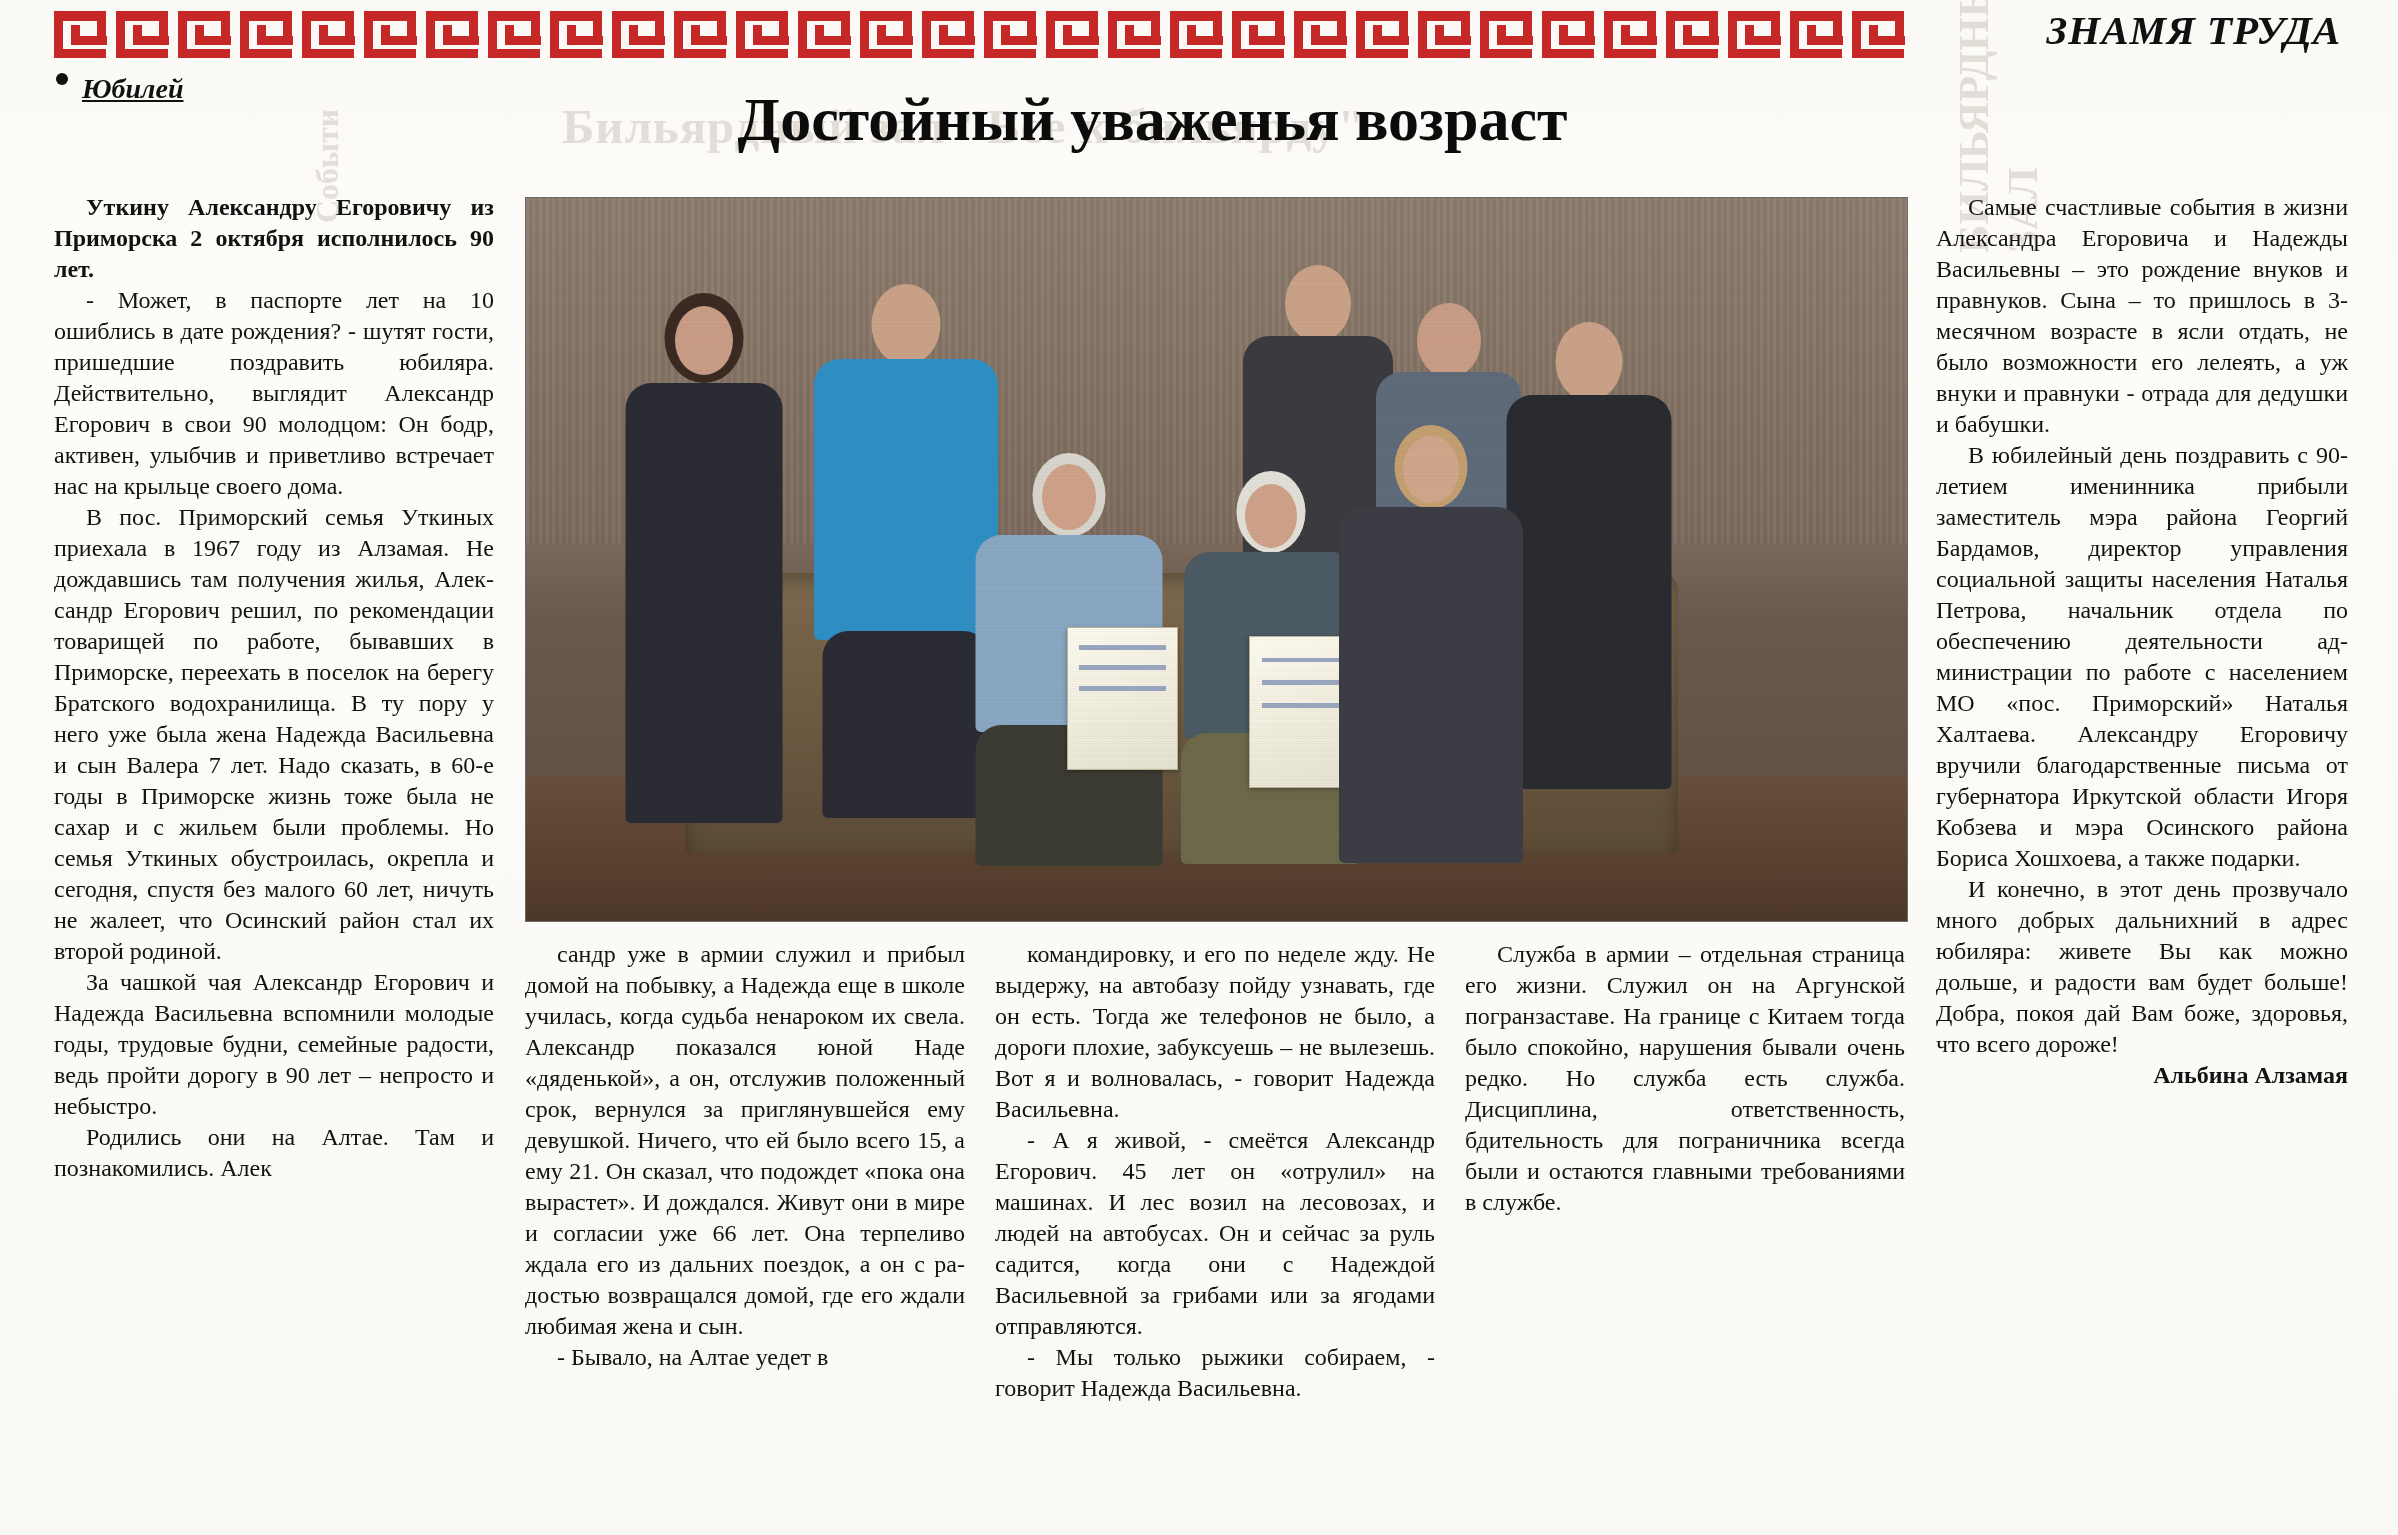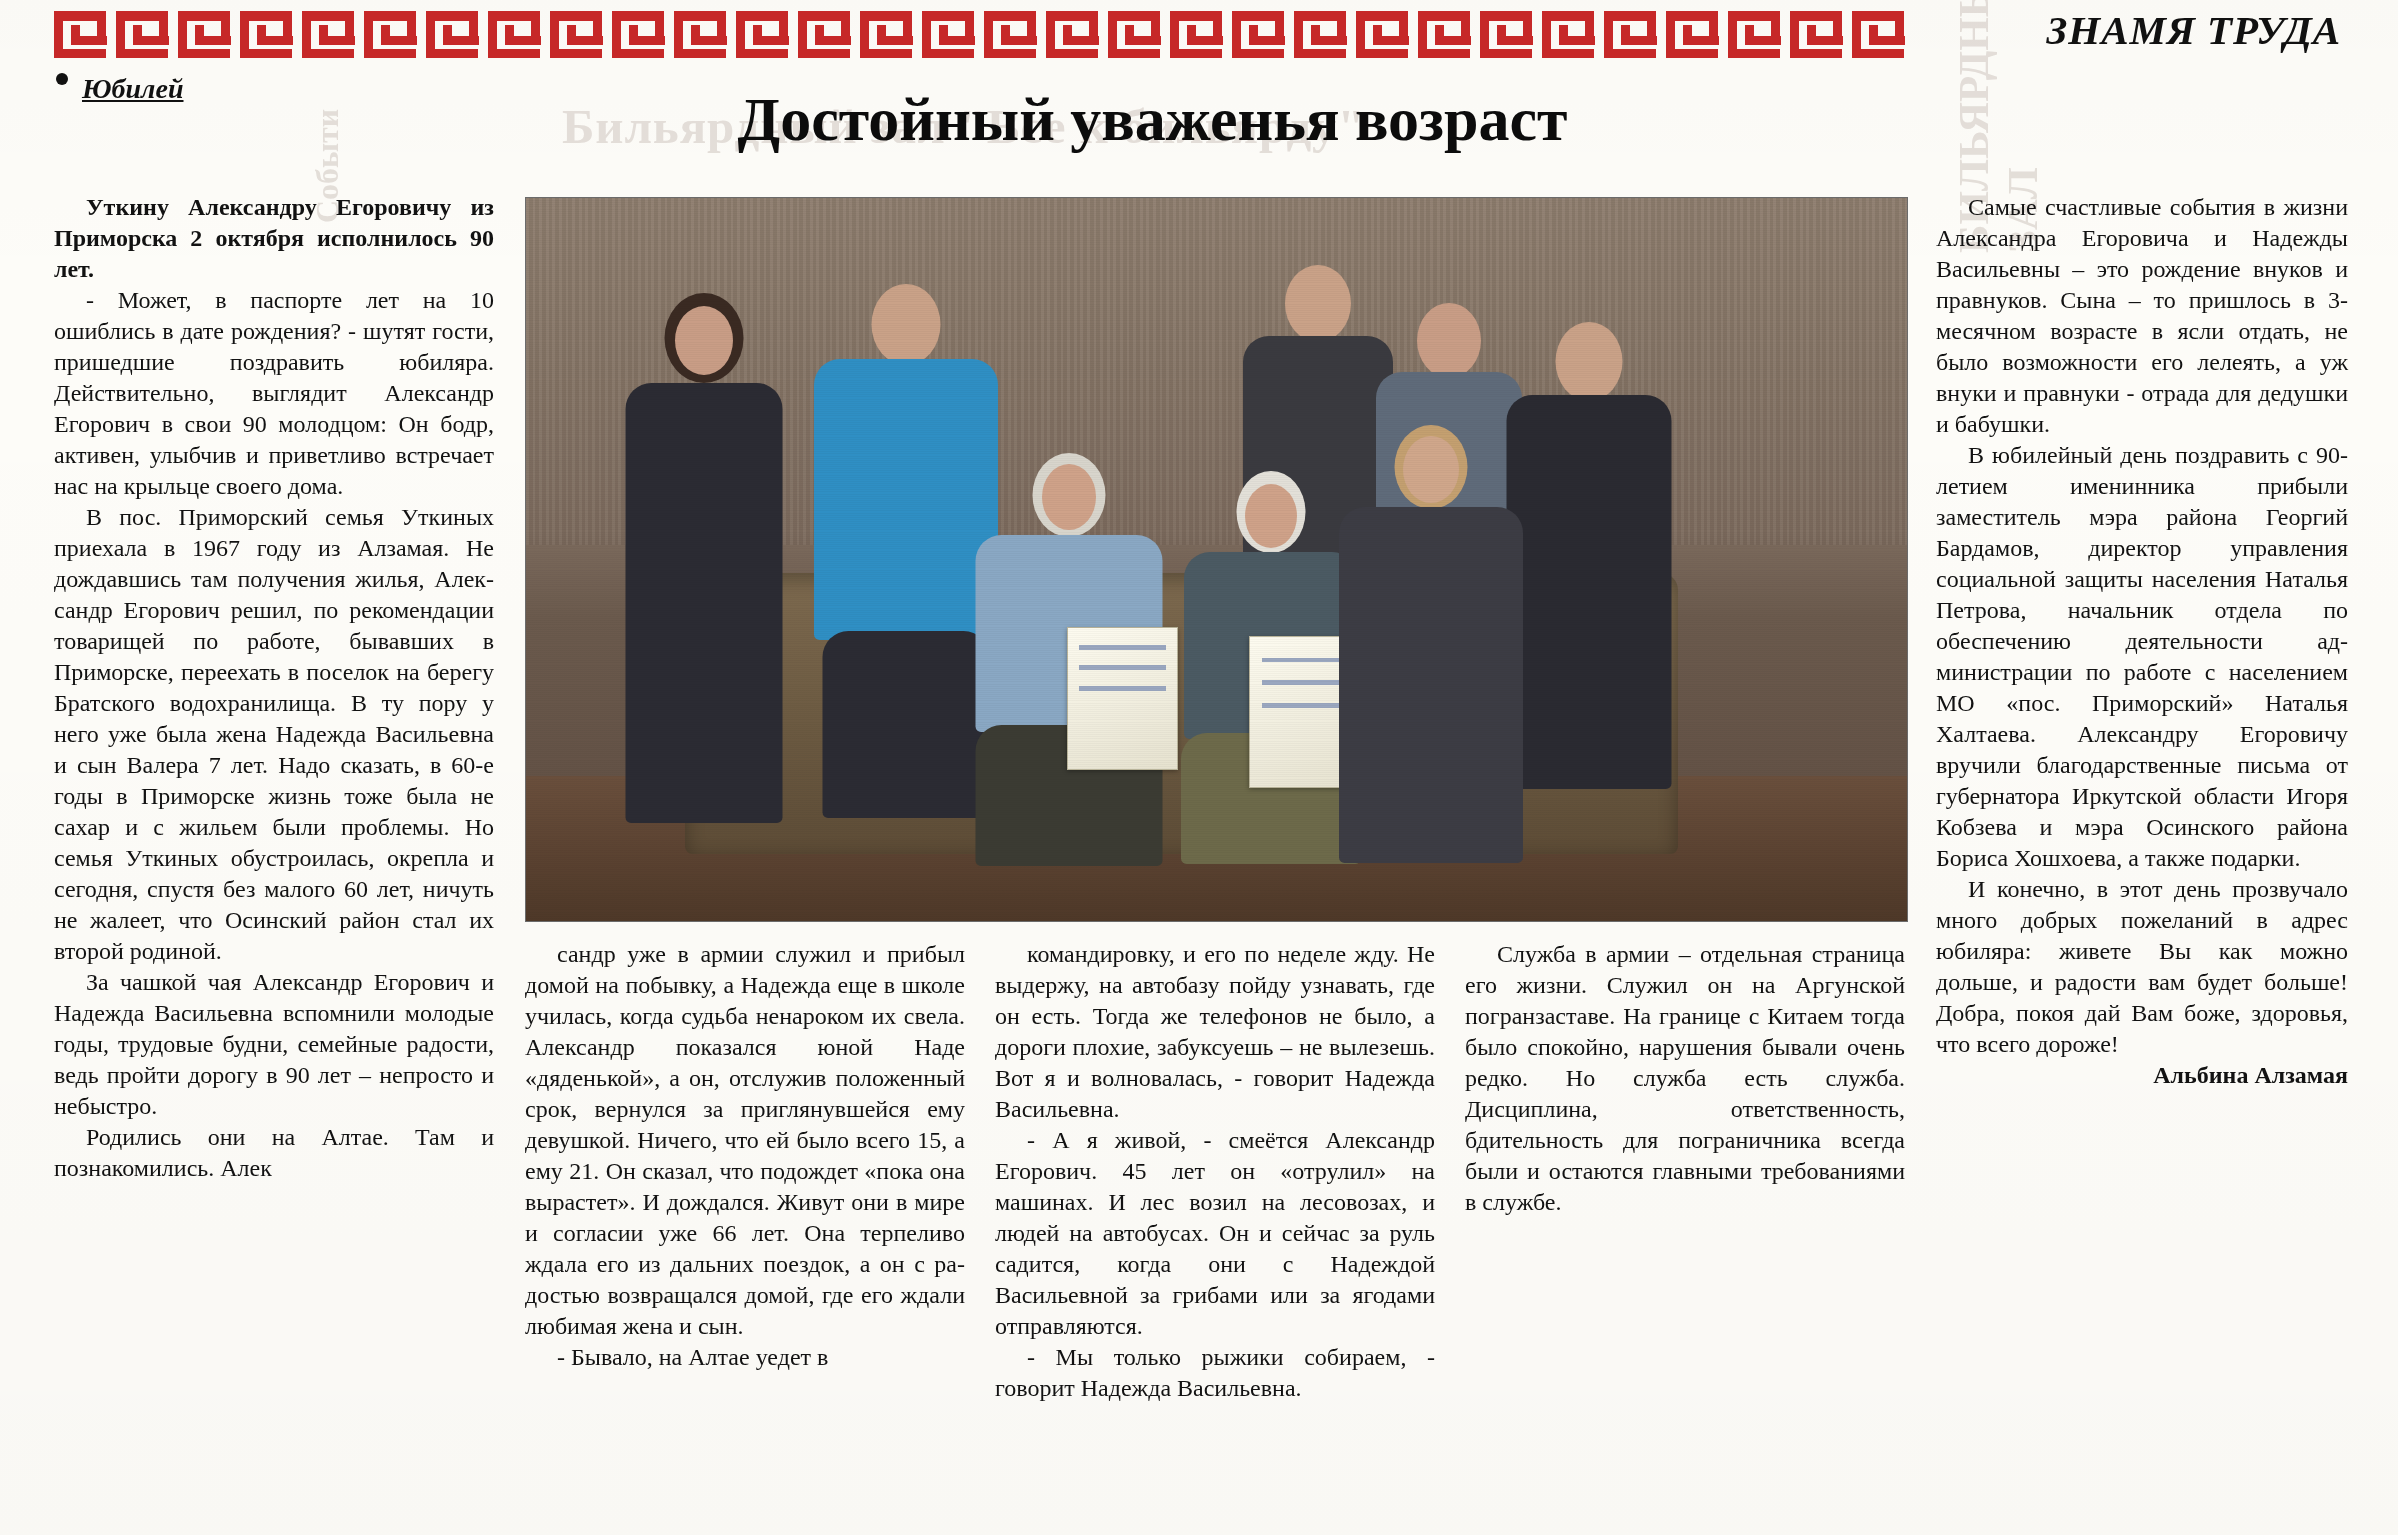--- a/index.html
+++ b/index.html
@@ -568,18 +568,18 @@
       <p>командировку, и его по неделе жду. Не выдержу, на автобазу пойду узнавать, где он есть. Тогда же телефонов не было, а дороги плохие, забуксуешь – не вылезешь. Вот я и волновалась, - говорит Надежда Васильевна.</p>
       <p>- А я живой, - смеётся Алек­сандр Егорович. 45 лет он «от­рулил» на машинах. И лес во­зил на лесовозах, и людей на автобусах. Он и сейчас за руль садится, когда они с Надеждой Васильевной за грибами или за ягодами отправляются.</p>
       <p>- Мы только рыжики соби­раем, - говорит Надежда Васи­льевна.</p>
     </div>
   <div class="col col-4" id="col-4">
       <p>Служба в армии – отдельная страница его жизни. Служил он на Аргунской погранзаста­ве. На границе с Китаем тогда было спокойно, нарушения бы­вали очень редко. Но служба есть служба. Дисциплина, от­ветственность, бдительность для пограничника всегда были и остаются главными требова­ниями в службе.</p>
     </div>
   <div class="col col-5" id="col-5">
       <p>Самые счастливые события в жизни Александра Егоровича и Надежды Васильевны – это рождение внуков и правнуков. Сына – то пришлось в 3-месяч­ном возрасте в ясли отдать, не было возможности его лелеять, а уж внуки и правнуки - отрада для дедушки и бабушки.</p>
       <p>В юбилейный день поздра­вить с 90- летием именинни­ка прибыли заместитель мэра района Георгий Бардамов, ди­ректор управления социаль­ной защиты населения Наталья Петрова, начальник отдела по обеспечению деятельности ад­министрации по работе с насе­лением МО «пос. Приморский» Наталья Халтаева. Александру Егоровичу вручили благодар­ственные письма от губерна­тора Иркутской области Игоря Кобзева и мэра Осинского рай­она Бориса Хошхоева, а также подарки.</p>
-      <p>И конечно, в этот день про­звучало много добрых пожела­ний в адрес юбиляра: живете Вы как можно дольше, и радо­сти вам будет больше! Добра, покоя дай Вам боже, здоровья, что всего дороже!</p>
+      <p>И конечно, в этот день про­звучало много добрых дальних­ний в адрес юбиляра: живете Вы как можно дольше, и радо­сти вам будет больше! Добра, покоя дай Вам боже, здоровья, что всего дороже!</p>
       <p class="signature">Альбина Алзамая</p>
     </div>
 
 </div>
 
 
 </body></html>

